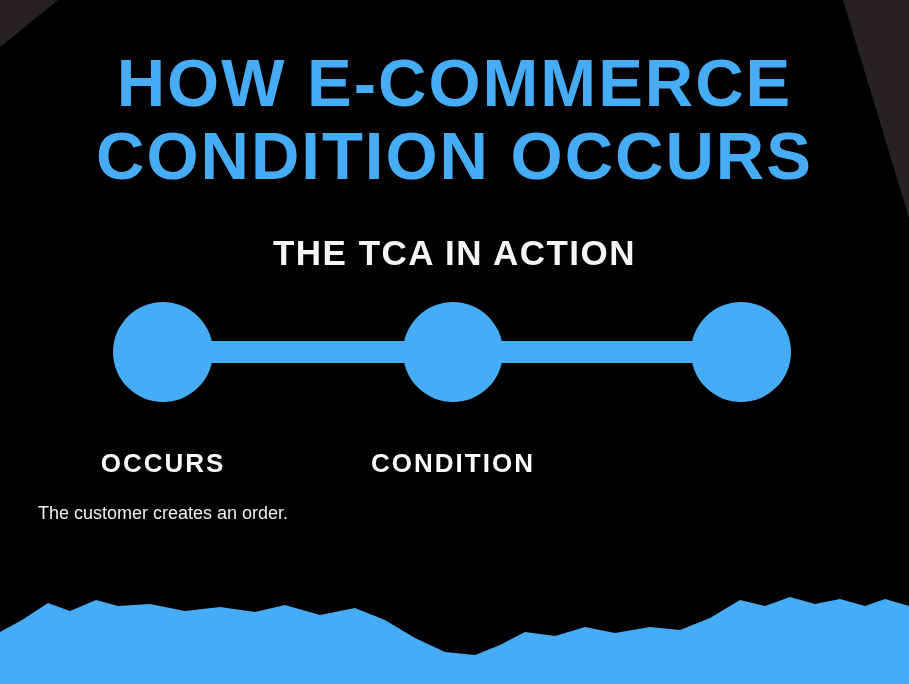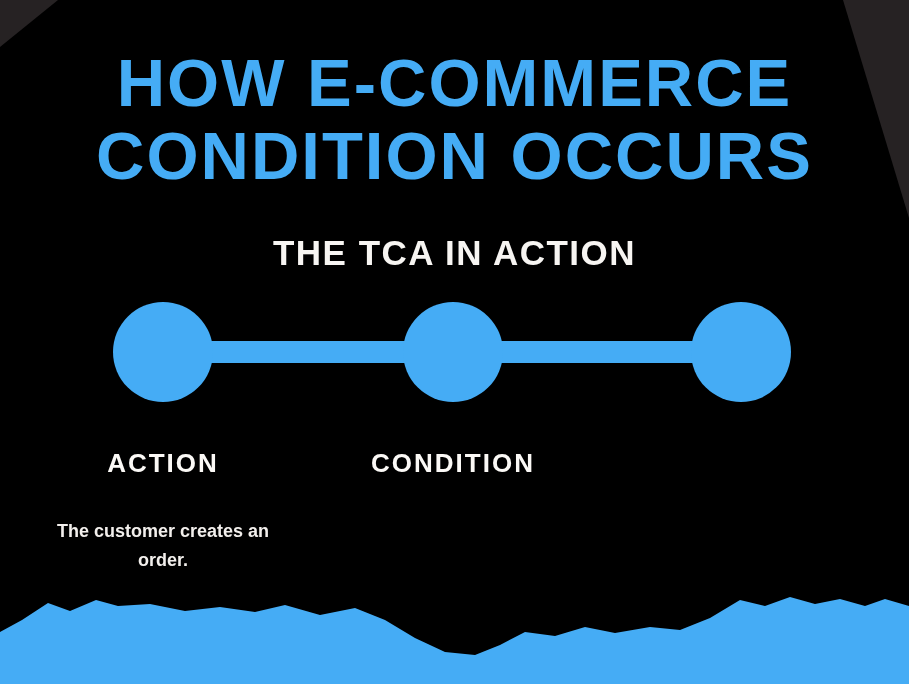--- a/index.html
+++ b/index.html
@@ -78,25 +78,25 @@
   .step.s1 { left: 18px; }
   .step.s2 { left: 308px; }
   .step.s3 { left: 596px; }
   .step-label {
     font-size: 26px;
     font-weight: bold;
     letter-spacing: 2px;
     color: #fbf9f6;
   }
   .step-desc {
-    margin: 38px auto 0 auto;
+    margin: 20px auto 0 auto;
     width: 252px;
     font-size: 18px;
     line-height: 1.6;
-    font-weight: bold;
+    font-weight: normal;
     color: #f2efec;
   }
   .step.s3 .step-desc { width: 230px; }
 </style>
 </head>
 <body>
 
 <div class="canvas">
 
   <svg class="bg-layer" viewBox="0 0 909 684">
@@ -118,21 +118,21 @@
 
   <div class="timeline">
     <div class="connector c1"></div>
     <div class="connector c2"></div>
     <div class="node n1"></div>
     <div class="node n2"></div>
     <div class="node n3"></div>
   </div>
 
   <div class="step s1">
-    <div class="step-label">ACTION</div>
+    <div class="step-label">OCCURS</div>
     <div class="step-desc">The customer creates an order.</div>
   </div>
 
   <div class="step s2">
     <div class="step-label">CONDITION</div>
   </div>
 
 
 </div>
 

